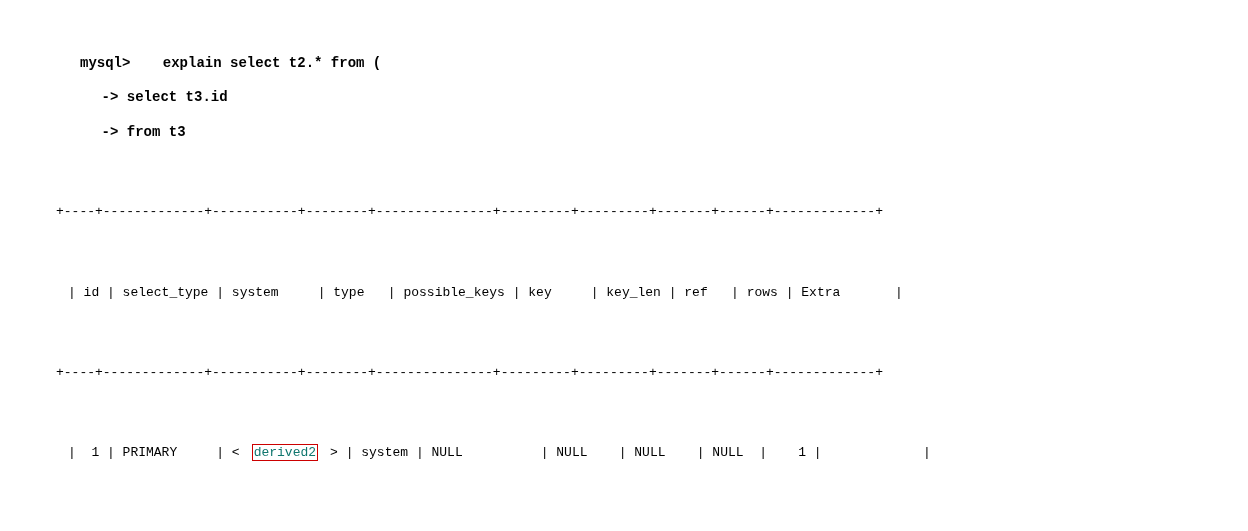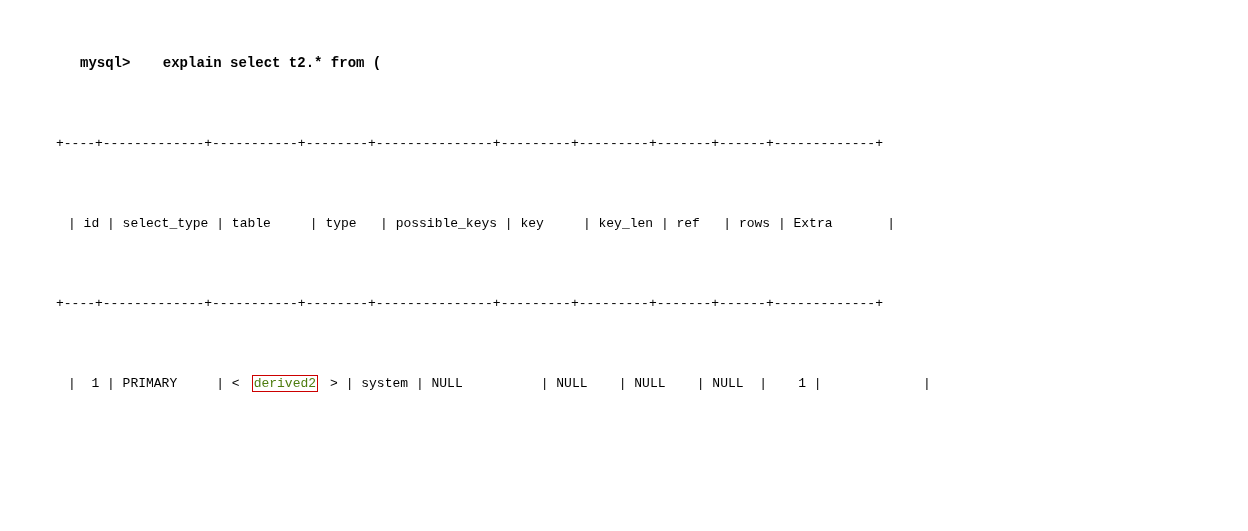--- a/index.html
+++ b/index.html
@@ -31,32 +31,34 @@
       font-family: 'Courier New', Courier, monospace;
       font-size: 13px;
       color: #000000;
       white-space: pre;
       line-height: 1.7;
     }
     .sql-table .highlight-box {
       display: inline;
       border: 1.5px solid #cc0000;
       padding: 0 1px;
-      color: #4d7c0f;
+      color: #0f766e;
     }
   </style>
 </head>
 <body>
 
 <div>
   <div class="sql-code">
     <span>mysql&gt; </span><span>explain select t2.* from (</span>
   </div>
+  <div class="sql-code">&nbsp;&nbsp;&nbsp;&nbsp;-&gt; select t3.id</div>
+  <div class="sql-code">&nbsp;&nbsp;&nbsp;&nbsp;-&gt; from t3</div>
 </div>
 
 <div class="sql-table">
   <div class="sql-divider">+----+-------------+-----------+--------+---------------+---------+---------+-------+------+-------------+</div>
-  <div>| id | select_type | table     | type   | possible_keys | key     | key_len | ref   | rows | Extra       |</div>
+  <div>| id | select_type | system     | type   | possible_keys | key     | key_len | ref   | rows | Extra       |</div>
   <div class="sql-divider">+----+-------------+-----------+--------+---------------+---------+---------+-------+------+-------------+</div>
   <div>|  1 | PRIMARY     | &lt;<span class="highlight-box">derived2</span>&gt; | system | NULL          | NULL    | NULL    | NULL  |    1 |             |</div>
   
   
 </div>
 
 </body></html>

